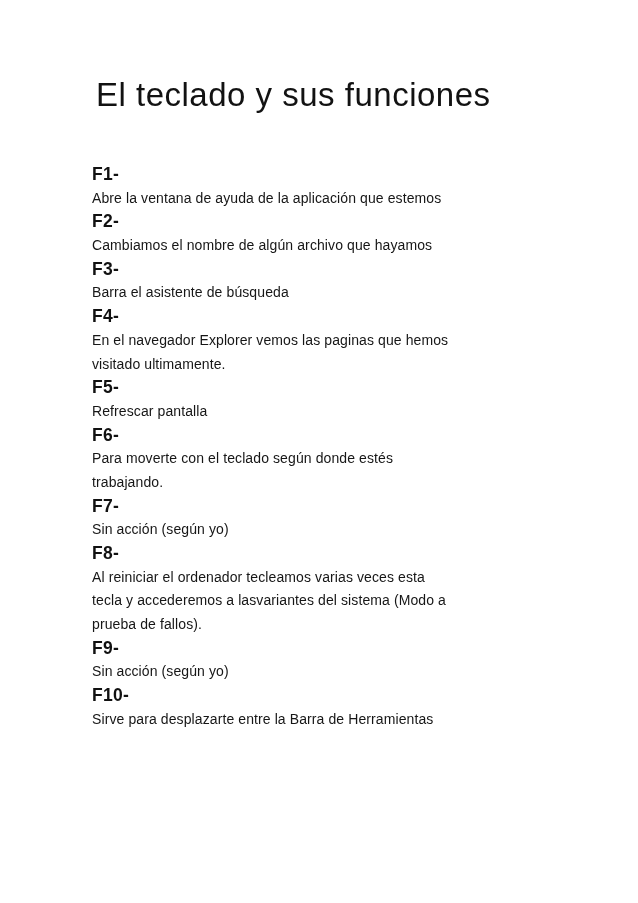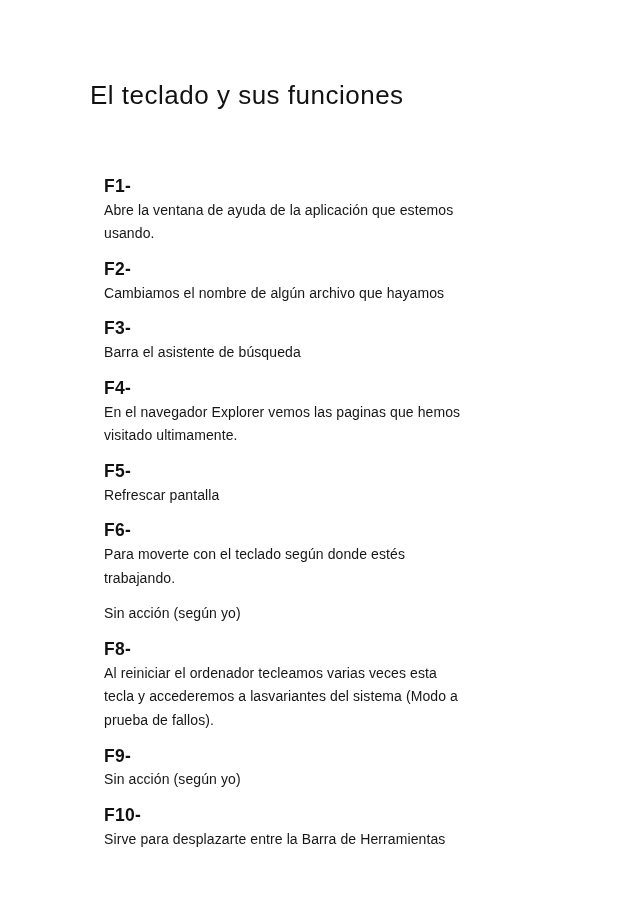--- a/index.html
+++ b/index.html
@@ -11,38 +11,38 @@
     position: relative;
     width: 638px;
     height: 903px;
     background: #ffffff;
     overflow: hidden;
     font-family: "Liberation Sans", sans-serif;
     color: #161616;
   }
   .title {
     position: absolute;
-    left: 90px;
+    left: 96px;
     top: 76px;
     margin: 0;
-    font-size: 26px;
+    font-size: 33px;
     font-weight: 400;
     letter-spacing: 0.5px;
     line-height: 38px;
     white-space: nowrap;
     color: #121212;
   }
   .content {
     position: absolute;
     left: 92px;
     top: 163px;
     width: 480px;
   }
   .entry {
-    margin: 12px;
+    margin: 0;
     padding: 0;
   }
   .key-line {
     font-size: 17.5px;
     font-weight: 700;
     line-height: 23.7px;
     height: 23.7px;
     white-space: nowrap;
     letter-spacing: 0.3px;
     color: #111111;
@@ -59,21 +59,20 @@
 </style>
 </head>
 <body>
 
 <div class="page">
   <h1 class="title">El teclado y sus funciones</h1>
   <div class="content">
       <div class="entry">
         <div class="key-line">F1-</div>
         <div class="desc-line">Abre la ventana de ayuda de la aplicación que estemos</div>
-        <div class="desc-line">usando.</div>
       </div>
       <div class="entry">
         <div class="key-line">F2-</div>
         <div class="desc-line">Cambiamos el nombre de algún archivo que hayamos</div>
       </div>
       <div class="entry">
         <div class="key-line">F3-</div>
         <div class="desc-line">Barra el asistente de búsqueda</div>
       </div>
       <div class="entry">
@@ -84,20 +83,21 @@
       <div class="entry">
         <div class="key-line">F5-</div>
         <div class="desc-line">Refrescar pantalla</div>
       </div>
       <div class="entry">
         <div class="key-line">F6-</div>
         <div class="desc-line">Para moverte con el teclado según donde estés</div>
         <div class="desc-line">trabajando.</div>
       </div>
       <div class="entry">
+        <div class="key-line">F7-</div>
         <div class="desc-line">Sin acción (según yo)</div>
       </div>
       <div class="entry">
         <div class="key-line">F8-</div>
         <div class="desc-line">Al reiniciar el ordenador tecleamos varias veces esta</div>
         <div class="desc-line">tecla y accederemos a lasvariantes del sistema (Modo a</div>
         <div class="desc-line">prueba de fallos).</div>
       </div>
       <div class="entry">
         <div class="key-line">F9-</div>

